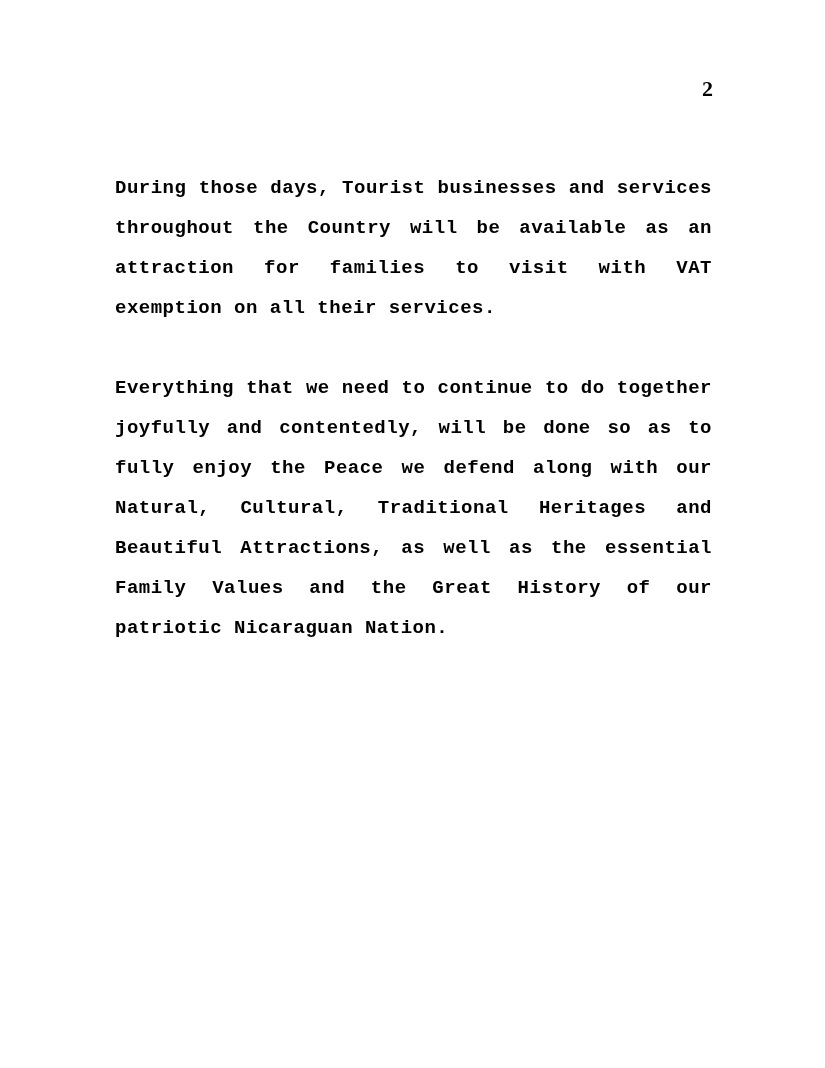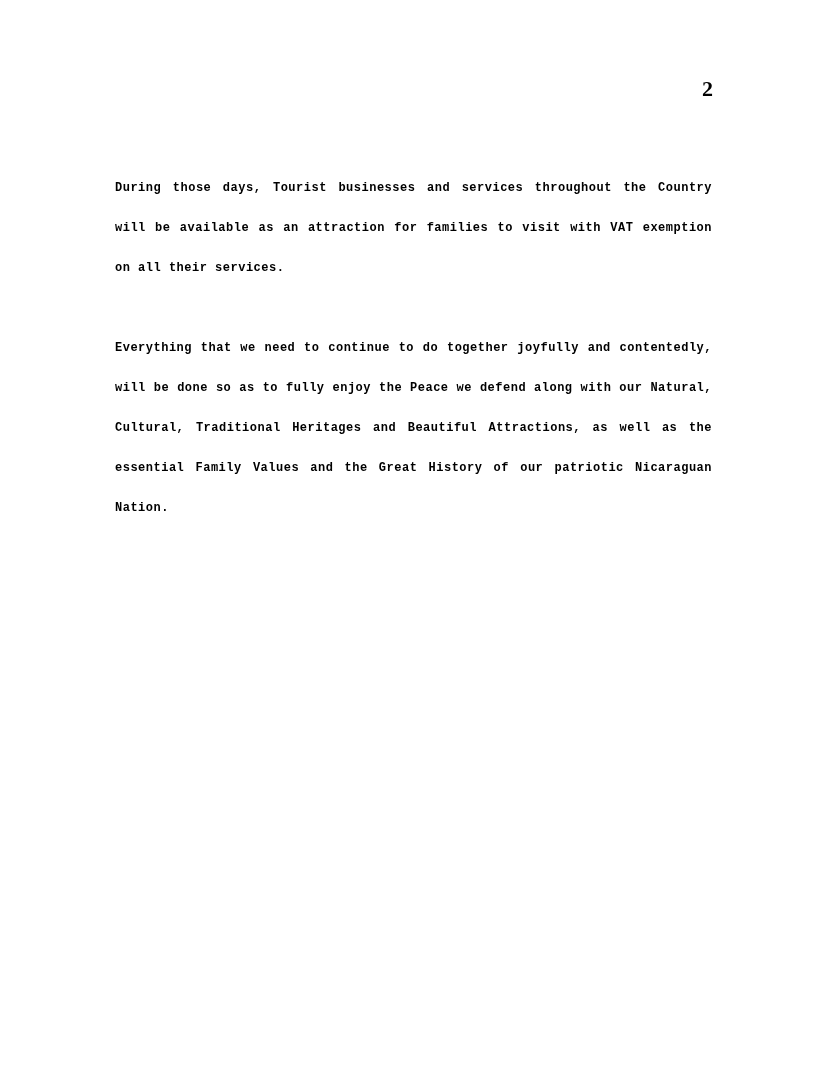--- a/index.html
+++ b/index.html
@@ -28,21 +28,21 @@
     color: #000000;
   }
   .content {
     position: absolute;
     top: 168px;
     left: 115px;
     width: 597px;
   }
   .content p {
     margin: 0 0 40px 0;
-    font-size: 12px;
+    font-size: 19px;
     line-height: 40px;
     text-align: justify;
     text-justify: inter-word;
     letter-spacing: 0.5px;
   }
   .content p:last-child {
     margin-bottom: 0;
     font-family: Liberation Mono, monospace;
   }
 </style>

